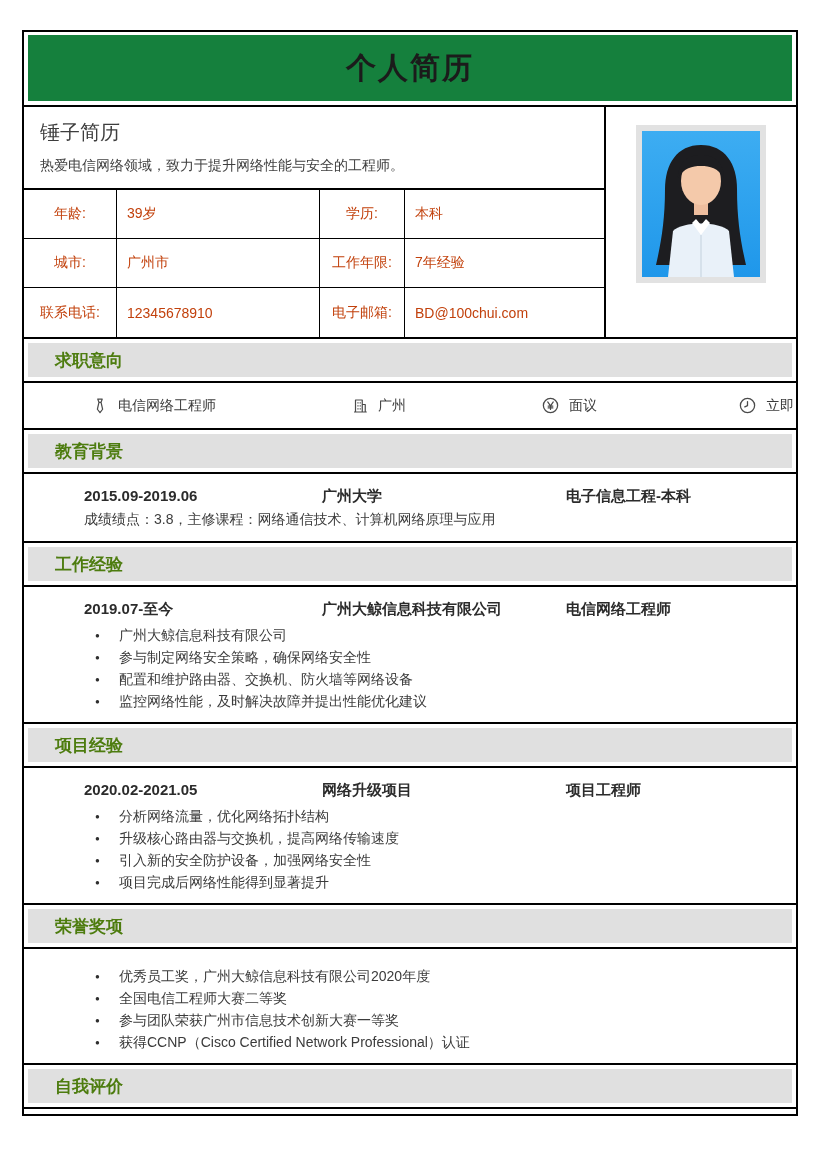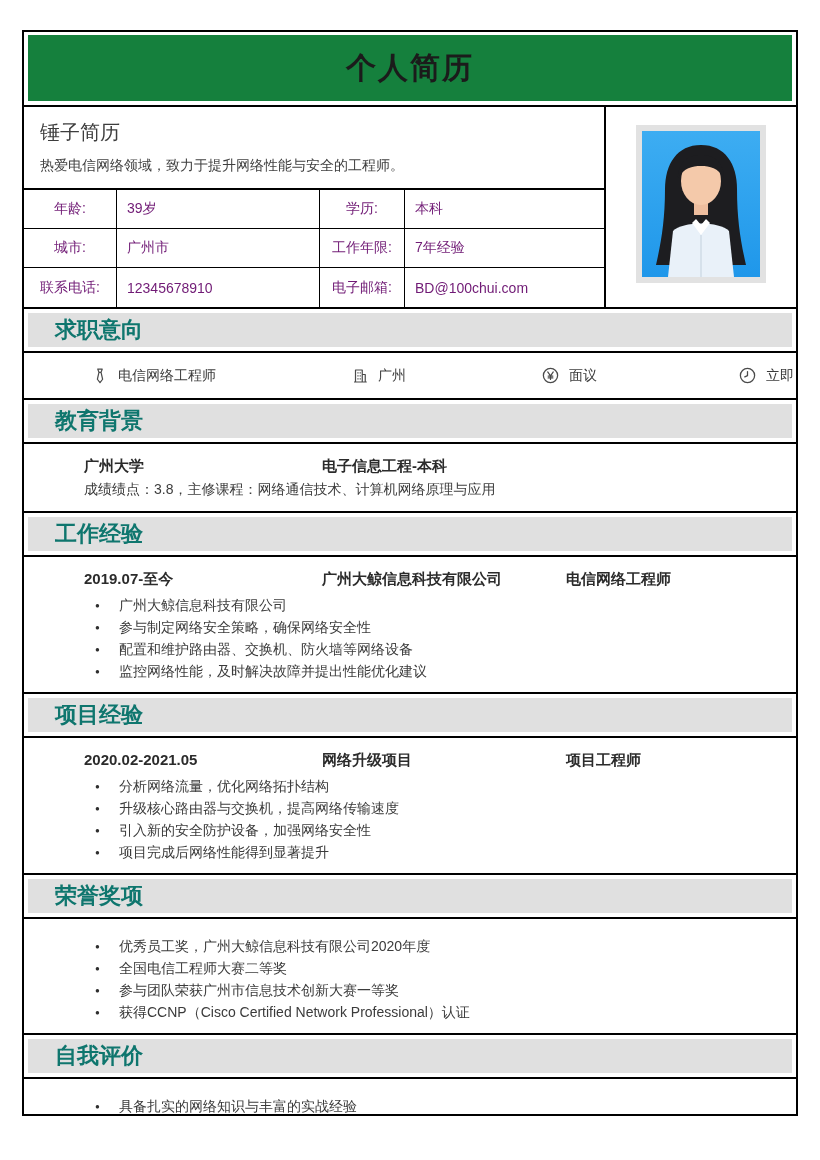--- a/index.html
+++ b/index.html
@@ -34,25 +34,25 @@
   }
   
   .top-area { display: flex; border-bottom: 2px solid #000; }
   .top-left { flex: 0 0 582px; border-right: 2px solid #000; }
   .top-right { flex: 1; display: flex; justify-content: center; }
   .name-block { padding: 12px 20px 13px 16px; }
   .name-block h2 { font-size: 20px; font-weight: 500; color: #3d3d3d; }
   .tagline { margin-top: 11px; font-size: 14px; color: #3f3f3f; }
   .info-table { display: grid; grid-template-columns: 93px 203px 85px 1fr; border-top: 2px solid #000; }
   .info-cell {
-    height: 39px;
+    height: 49px;
     display: flex;
     align-items: center;
     font-size: 14px;
-    color: #701a75;
+    color: #c2410c;
     border-bottom: 1px solid #000;
   }
   .info-cell.lbl { justify-content: center; border-right: 1px solid #000; }
   .info-cell.val { padding-left: 10px; border-right: 1px solid #000; }
   .info-cell.val.last { border-right: none; }
   .info-cell.rowlast { border-bottom: none; }
   
   .photo-frame {
     margin-top: 18px;
     width: 130px;
@@ -64,21 +64,21 @@
   
   .section-bar-wrap { border-bottom: 2px solid #000; }
   .section-bar {
     margin: 4px;
     height: 34px;
     background: #e0e0e0;
     display: flex;
     align-items: center;
     padding-left: 27px;
   }
-  .section-bar span { font-size: 22px; font-weight: bold; color: #0f766e; }
+  .section-bar span { font-size: 17px; font-weight: bold; color: #4d7c0f; }
   .section-body { border-bottom: 2px solid #000; padding-left: 26px; }
   .section-body.no-line { border-bottom: none; }
   
   .intent-row {
     display: flex;
     align-items: center;
     height: 45px;
     padding-left: 41px;
   }
   .intent-item { display: flex; align-items: center; gap: 9px; }
@@ -225,20 +225,21 @@
   </div>
 
   <div class="section">
     <div class="section-bar-wrap">
       <div class="section-bar">
         <span>教育背景</span>
       </div>
     </div>
     <div class="section-body">
       <div class="entry-head">
+        <span>2015.09-2019.06</span>
         <span>广州大学</span>
         <span>电子信息工程-本科</span>
       </div>
       <div class="entry-detail">成绩绩点：3.8，主修课程：网络通信技术、计算机网络原理与应用</div>
     </div>
   </div>
 
   <div class="section">
     <div class="section-bar-wrap">
       <div class="section-bar">

